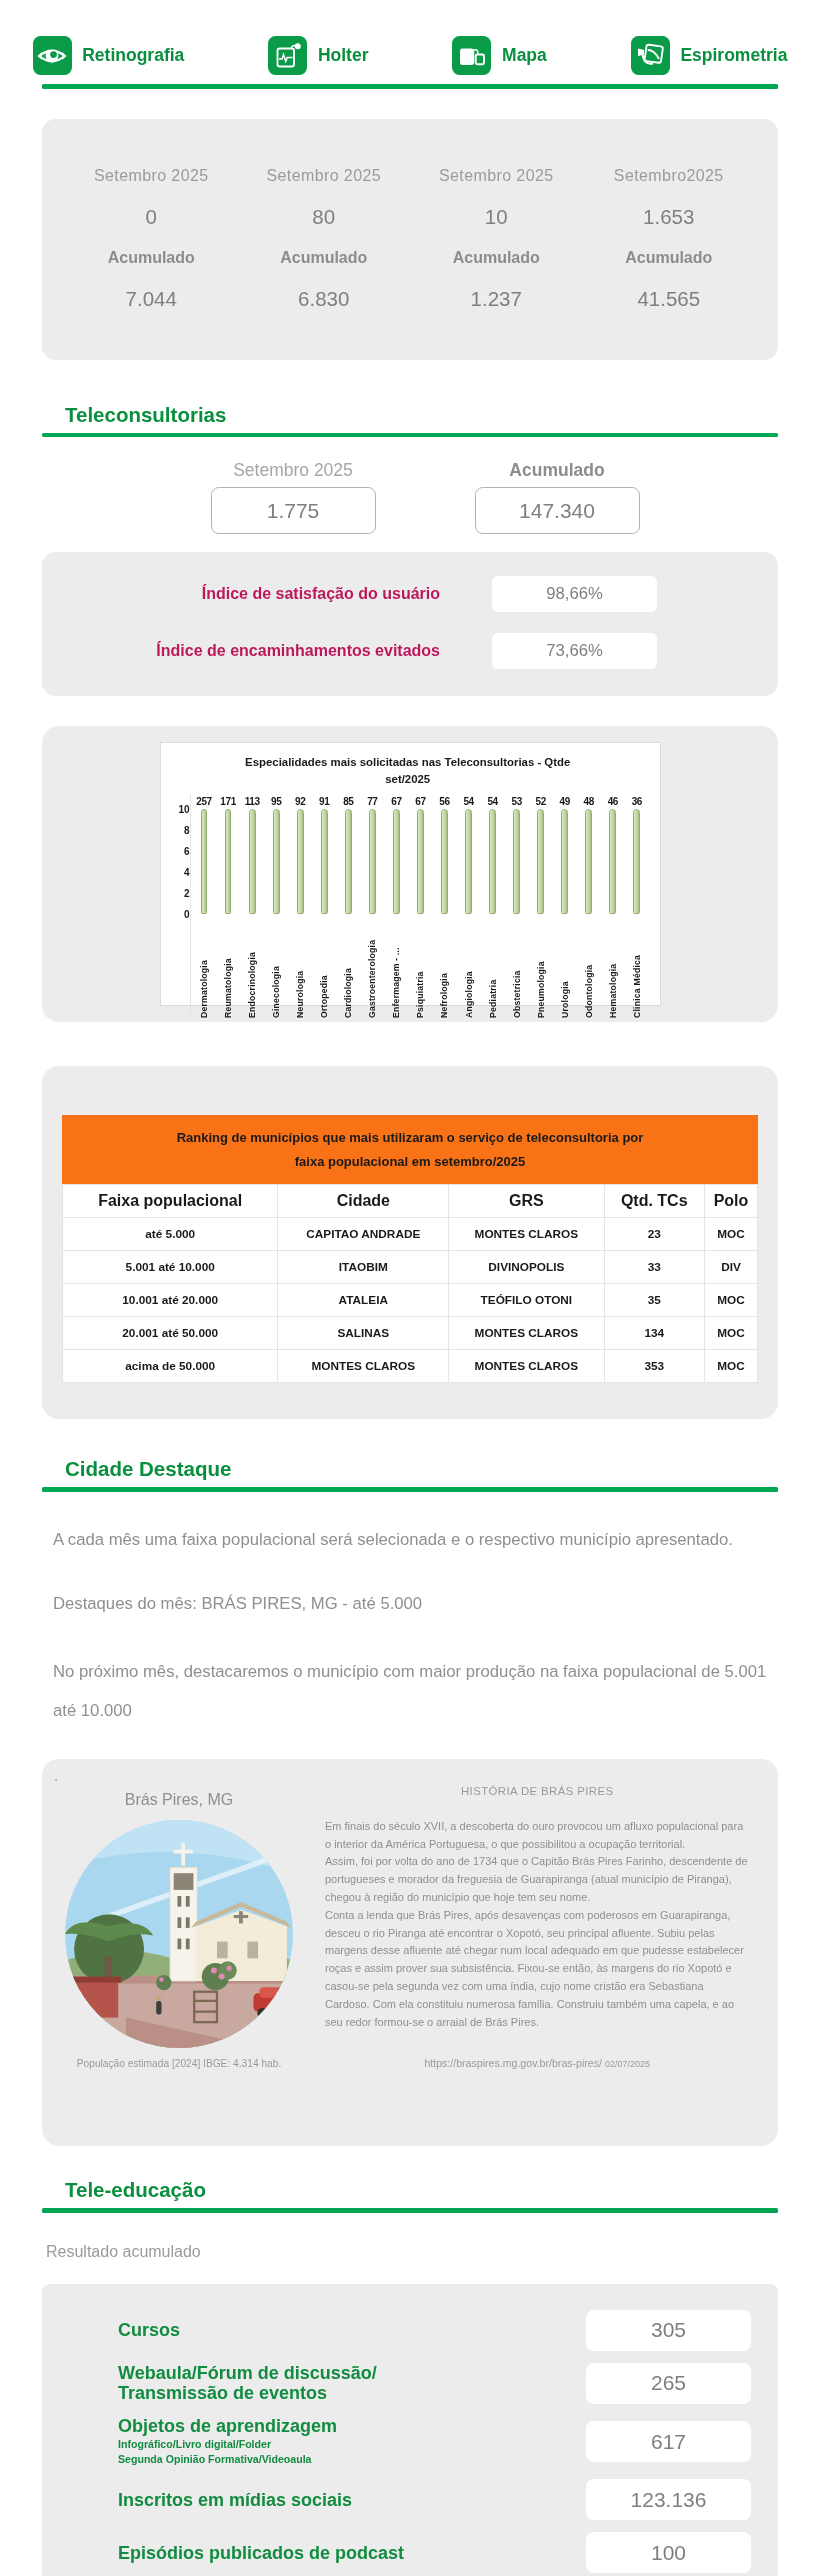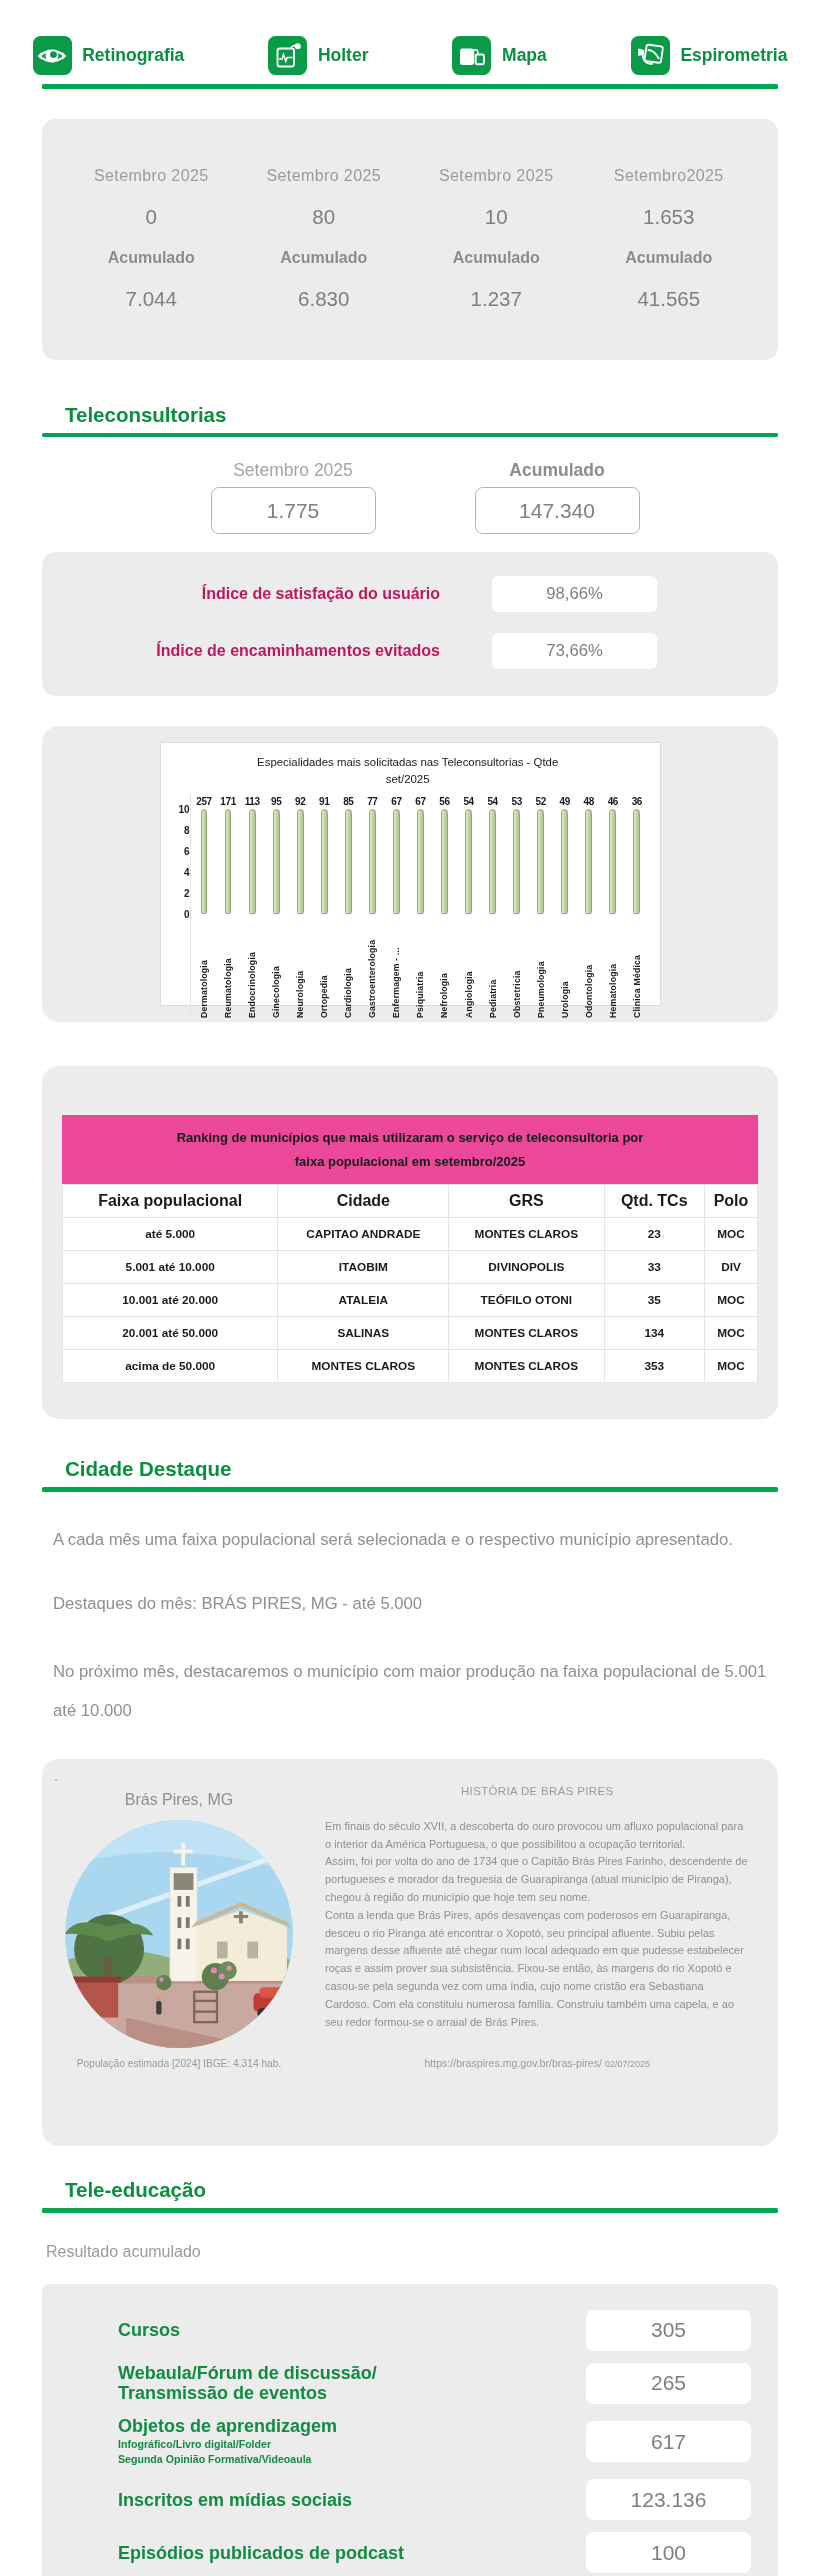--- a/index.html
+++ b/index.html
@@ -54,37 +54,37 @@
     display:flex;flex-direction:column;gap:21px;}
   .idx-row{display:flex;align-items:center;}
   .idx-label{width:398px;text-align:right;font-size:16px;font-weight:bold;color:#be185d;}
   .idx-box{margin-left:52px;width:165px;height:36px;background:#fff;border-radius:6px;
     display:flex;align-items:center;justify-content:center;font-size:16.7px;color:var(--txt-val);}
 
   
   .chart-panel{margin:30px 42px 0 42px;background:var(--panel);border-radius:16.7px;height:296px;
     display:flex;align-items:center;justify-content:center;}
   .chart-box{width:501px;height:264px;background:#fff;border:0.8px solid #dcdcdc;padding:10.6px 10.6px 6px 6px;}
-  .chart-title{text-align:center;font-size:11.4px;font-weight:normal;color:#1a1a1a;line-height:1.55;}
+  .chart-title{text-align:center;font-size:11.4px;font-weight:bold;color:#1a1a1a;line-height:1.55;}
   .chart-area{display:flex;margin-top:4.6px;}
   .y-axis{width:23px;display:flex;flex-direction:column;justify-content:space-between;
     height:105px;margin-top:16.7px;flex-shrink:0;}
   .y-axis span{font-size:10px;font-weight:bold;color:#1a1a1a;text-align:right;line-height:0;height:0;}
   .bars{display:flex;flex:1;align-items:center;border-left:0.8px solid #e5e5e5;padding-left:1.5px;}
   .bar-cell{flex:1;display:flex;flex-direction:column;align-items:center;}
   .bar-val{font-size:10px;font-weight:bold;color:#1a1a1a;height:15px;line-height:15px;letter-spacing:-0.4px;}
   .bar{width:6.8px;background:linear-gradient(90deg,#dcE8c2 0%,var(--bar-fill) 45%,#a9c487 100%);
     border:0.8px solid var(--bar-edge);border-radius:3.8px 3.8px 1.5px 1.5px;}
   .bar-cat{margin-top:4.6px;writing-mode:vertical-rl;transform:rotate(180deg);
     font-size:8.7px;font-weight:bold;color:#1a1a1a;height:100px;letter-spacing:0.2px;}
 
   
   .table-panel{margin:44px 42px 0 42px;background:var(--panel);border-radius:16.7px;padding:49px 20px 36px 20px;}
   .rank-table{width:100%;border-collapse:collapse;background:#fff;}
-  .rank-table caption{background:#ec4899;padding:10.6px 23px 9px 23px;font-size:13px;font-weight:bold;color:#1a1a1a;line-height:1.9;caption-side:top;}
+  .rank-table caption{background:#f97316;padding:10.6px 23px 9px 23px;font-size:13px;font-weight:bold;color:#1a1a1a;line-height:1.9;caption-side:top;}
   .rank-table th,.rank-table td{border:1.5px solid #e4e4e4;text-align:center;font-weight:bold;color:#1a1a1a;}
   .rank-table th{font-size:16px;height:33px;}
   .rank-table td{font-size:11.8px;height:33px;}
 
   
   .cd-par{margin:33px 53px 0 53px;font-size:16.7px;color:#8f8f8f;line-height:1.75;max-width:729px;}
   .cd-par.gap{margin-top:35px;}
   .cd-par.wide{line-height:2.3;}
   .city-panel{margin:29px 42px 0 42px;background:var(--panel);border-radius:16.7px;height:387px;
     display:flex;padding:12px 21px 12px 12px;position:relative;}

